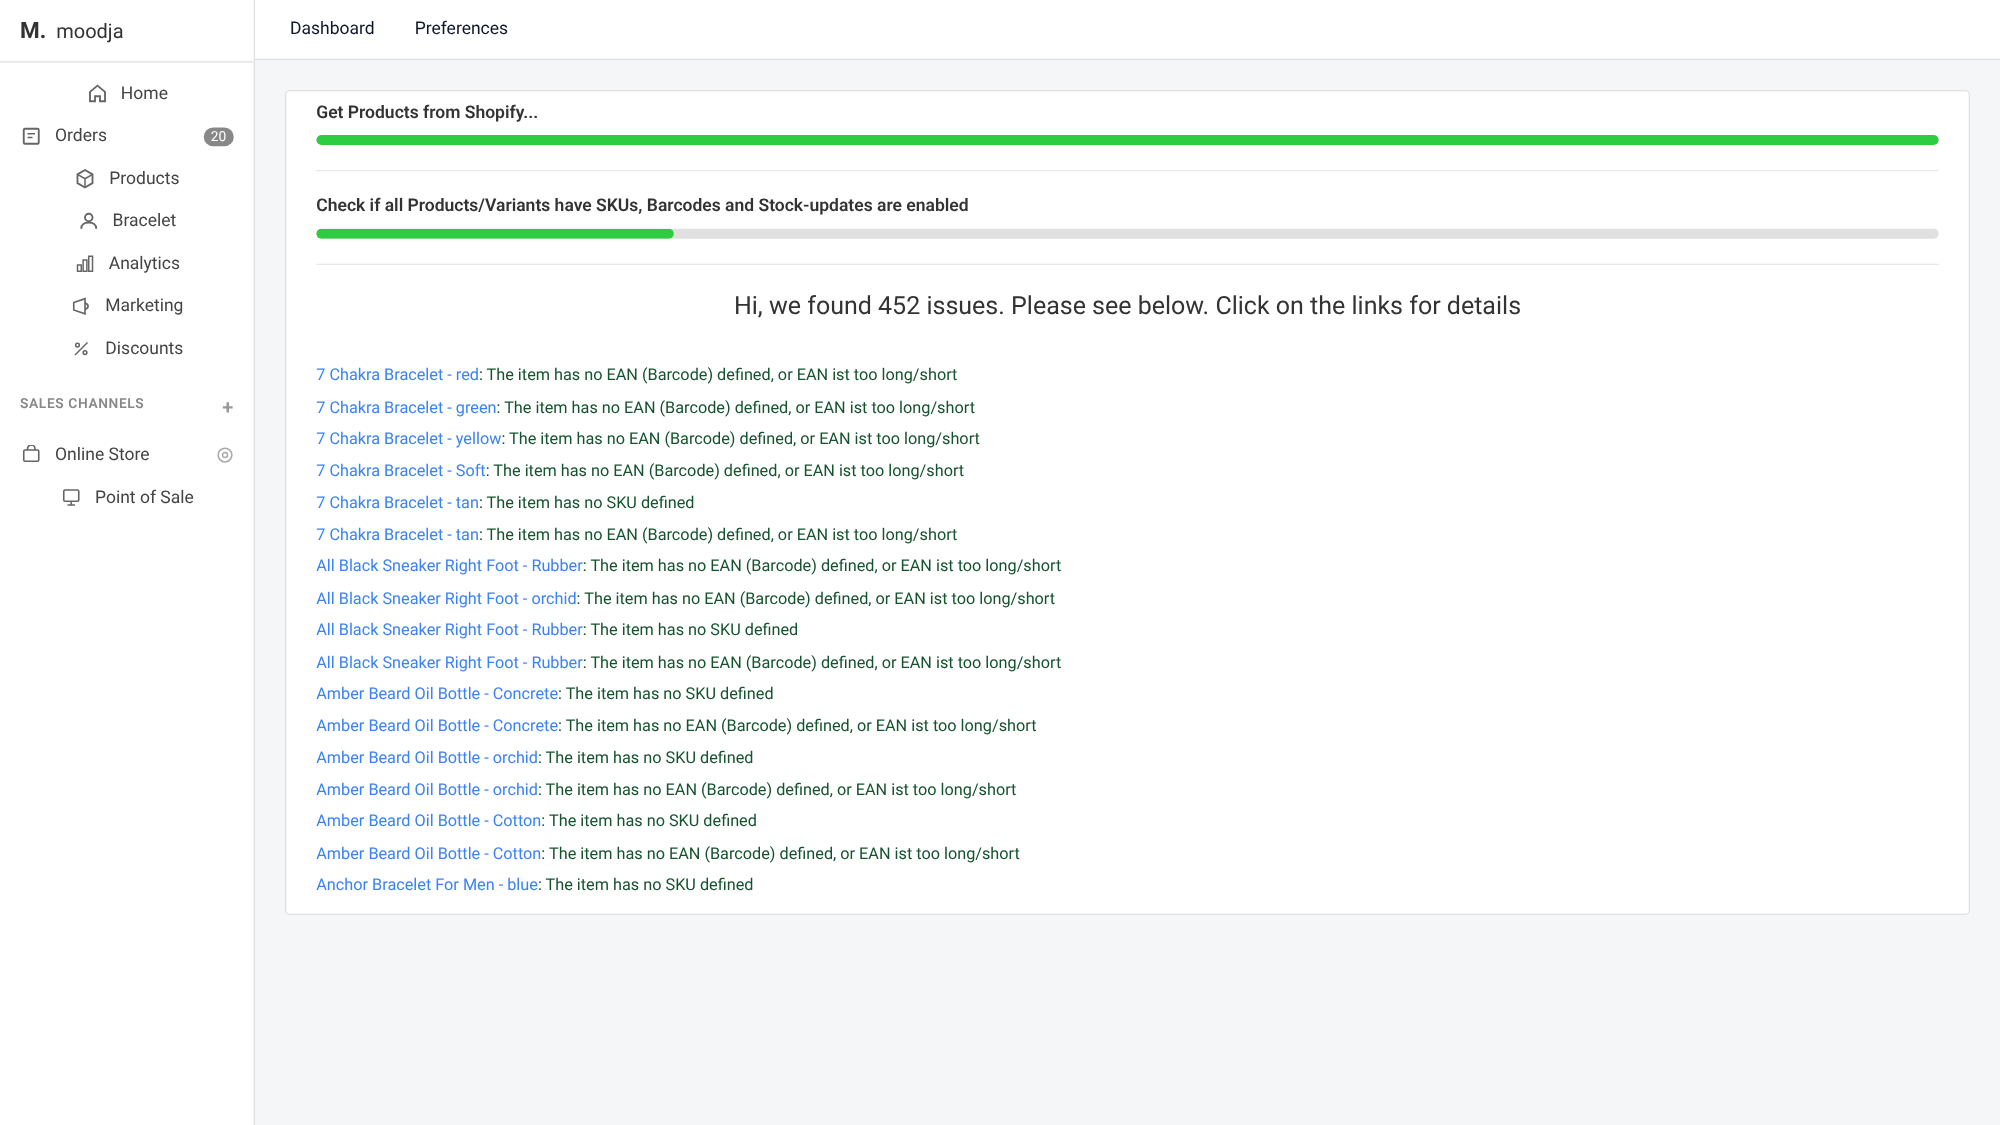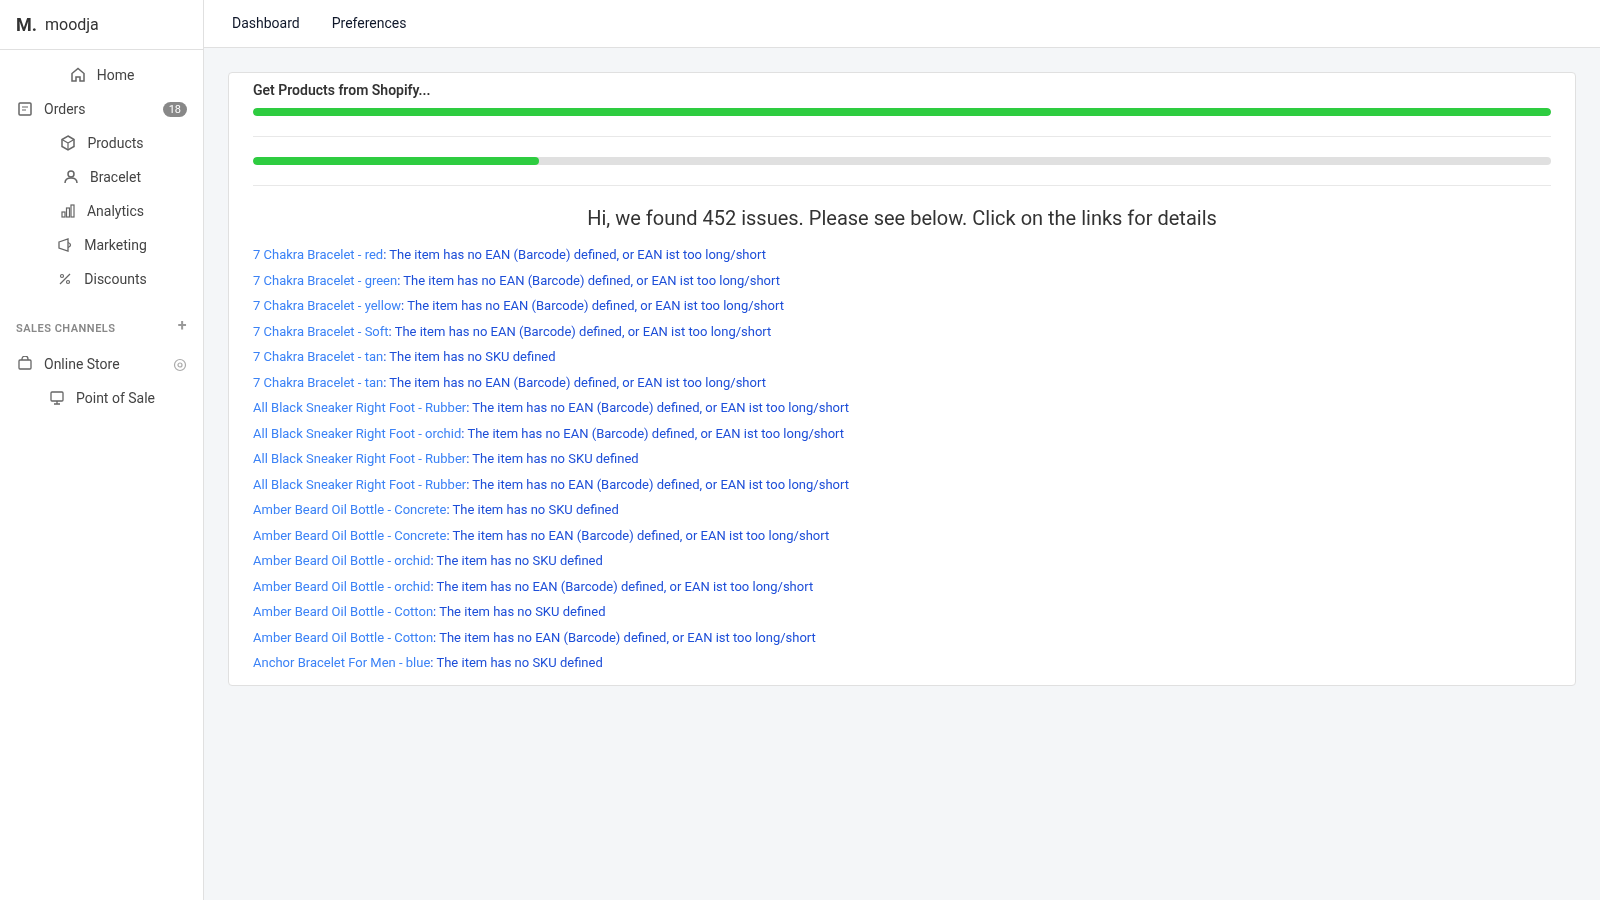--- a/index.html
+++ b/index.html
@@ -62,21 +62,21 @@
       justify-content: center;
       color: #666;
     }
     .section-label {
       font-size: 11px;
       font-weight: 600;
       color: #888;
       padding: 12px 16px 4px 16px;
       letter-spacing: 0.5px;
       display: flex;
-      align-items: flex-end;
+      align-items: flex-start;
       justify-content: space-between;
     }
     .section-label .add-icon {
       cursor: pointer;
       color: #999;
       font-size: 16px;
     }
     .sidebar-footer {
       margin-top: auto;
       border-top: 1px solid #e0e0e0;
@@ -148,40 +148,40 @@
       border: none;
       border-top: 1px solid #e8e8e8;
       margin: 20px 0;
     }
 
     .issues-heading {
       text-align: center;
       font-size: 20px;
       font-weight: 400;
       color: #333;
-      margin-bottom: 12px;
+      margin-bottom: 32px;
     }
 
     .issue-list {
       list-style: none;
       padding: 0;
     }
     .issue-item {
       font-size: 13px;
       color: #333;
       padding: 3px 0;
       line-height: 1.5;
     }
     .issue-link {
       color: #3b82f6;
       text-decoration: none;
       cursor: pointer;
     }
     .issue-desc {
-      color: #1d4ed8;
+      color: #14532d;
       margin-top: 38px;
     }
 
     
     svg { vertical-align: middle; }
   </style>
 </head>
 <body>
 
 <nav id="sidebar">
@@ -202,21 +202,21 @@
     </div>
 
     <div class="nav-item">
       <span class="nav-icon">
         <svg width="16" height="16" viewBox="0 0 16 16" fill="none">
             <rect x="2" y="2" width="12" height="12" rx="1" stroke="#666" stroke-width="1.5"></rect>
             <path d="M5 6h6M5 9h4" stroke="#666" stroke-width="1.2"></path>
           </svg>
       </span>
       <span>Orders</span>
-      <span class="badge">18</span>
+      <span class="badge">20</span>
     </div>
 
     <div class="nav-item">
       <span class="nav-icon">
         <svg width="16" height="16" viewBox="0 0 16 16" fill="none">
             <path d="M8 1L14 4.5V11.5L8 15L2 11.5V4.5L8 1Z" stroke="#666" stroke-width="1.5" fill="none"></path>
             <path d="M8 8L14 4.5M8 8L2 4.5M8 8V15" stroke="#666" stroke-width="1.2"></path>
           </svg>
       </span>
       <span>Products</span>
@@ -312,20 +312,21 @@
       <div>
         <div class="section-title">Get Products from Shopify...</div>
         <div class="progress-bar-container">
           <div class="progress-bar-fill" style="width: 100%;"></div>
         </div>
       </div>
 
       <hr class="section-divider">
 
       <div>
+        <div class="section-title">Check if all Products/Variants have SKUs, Barcodes and Stock-updates are enabled</div>
         <div class="progress-bar-container">
           <div class="progress-bar-fill" style="width: 22%;"></div>
         </div>
       </div>
 
       <hr class="section-divider">
 
       <div class="issues-heading">Hi, we found 452 issues. Please see below. Click on the links for details</div>
 
       <ul class="issue-list" id="issues-list">

